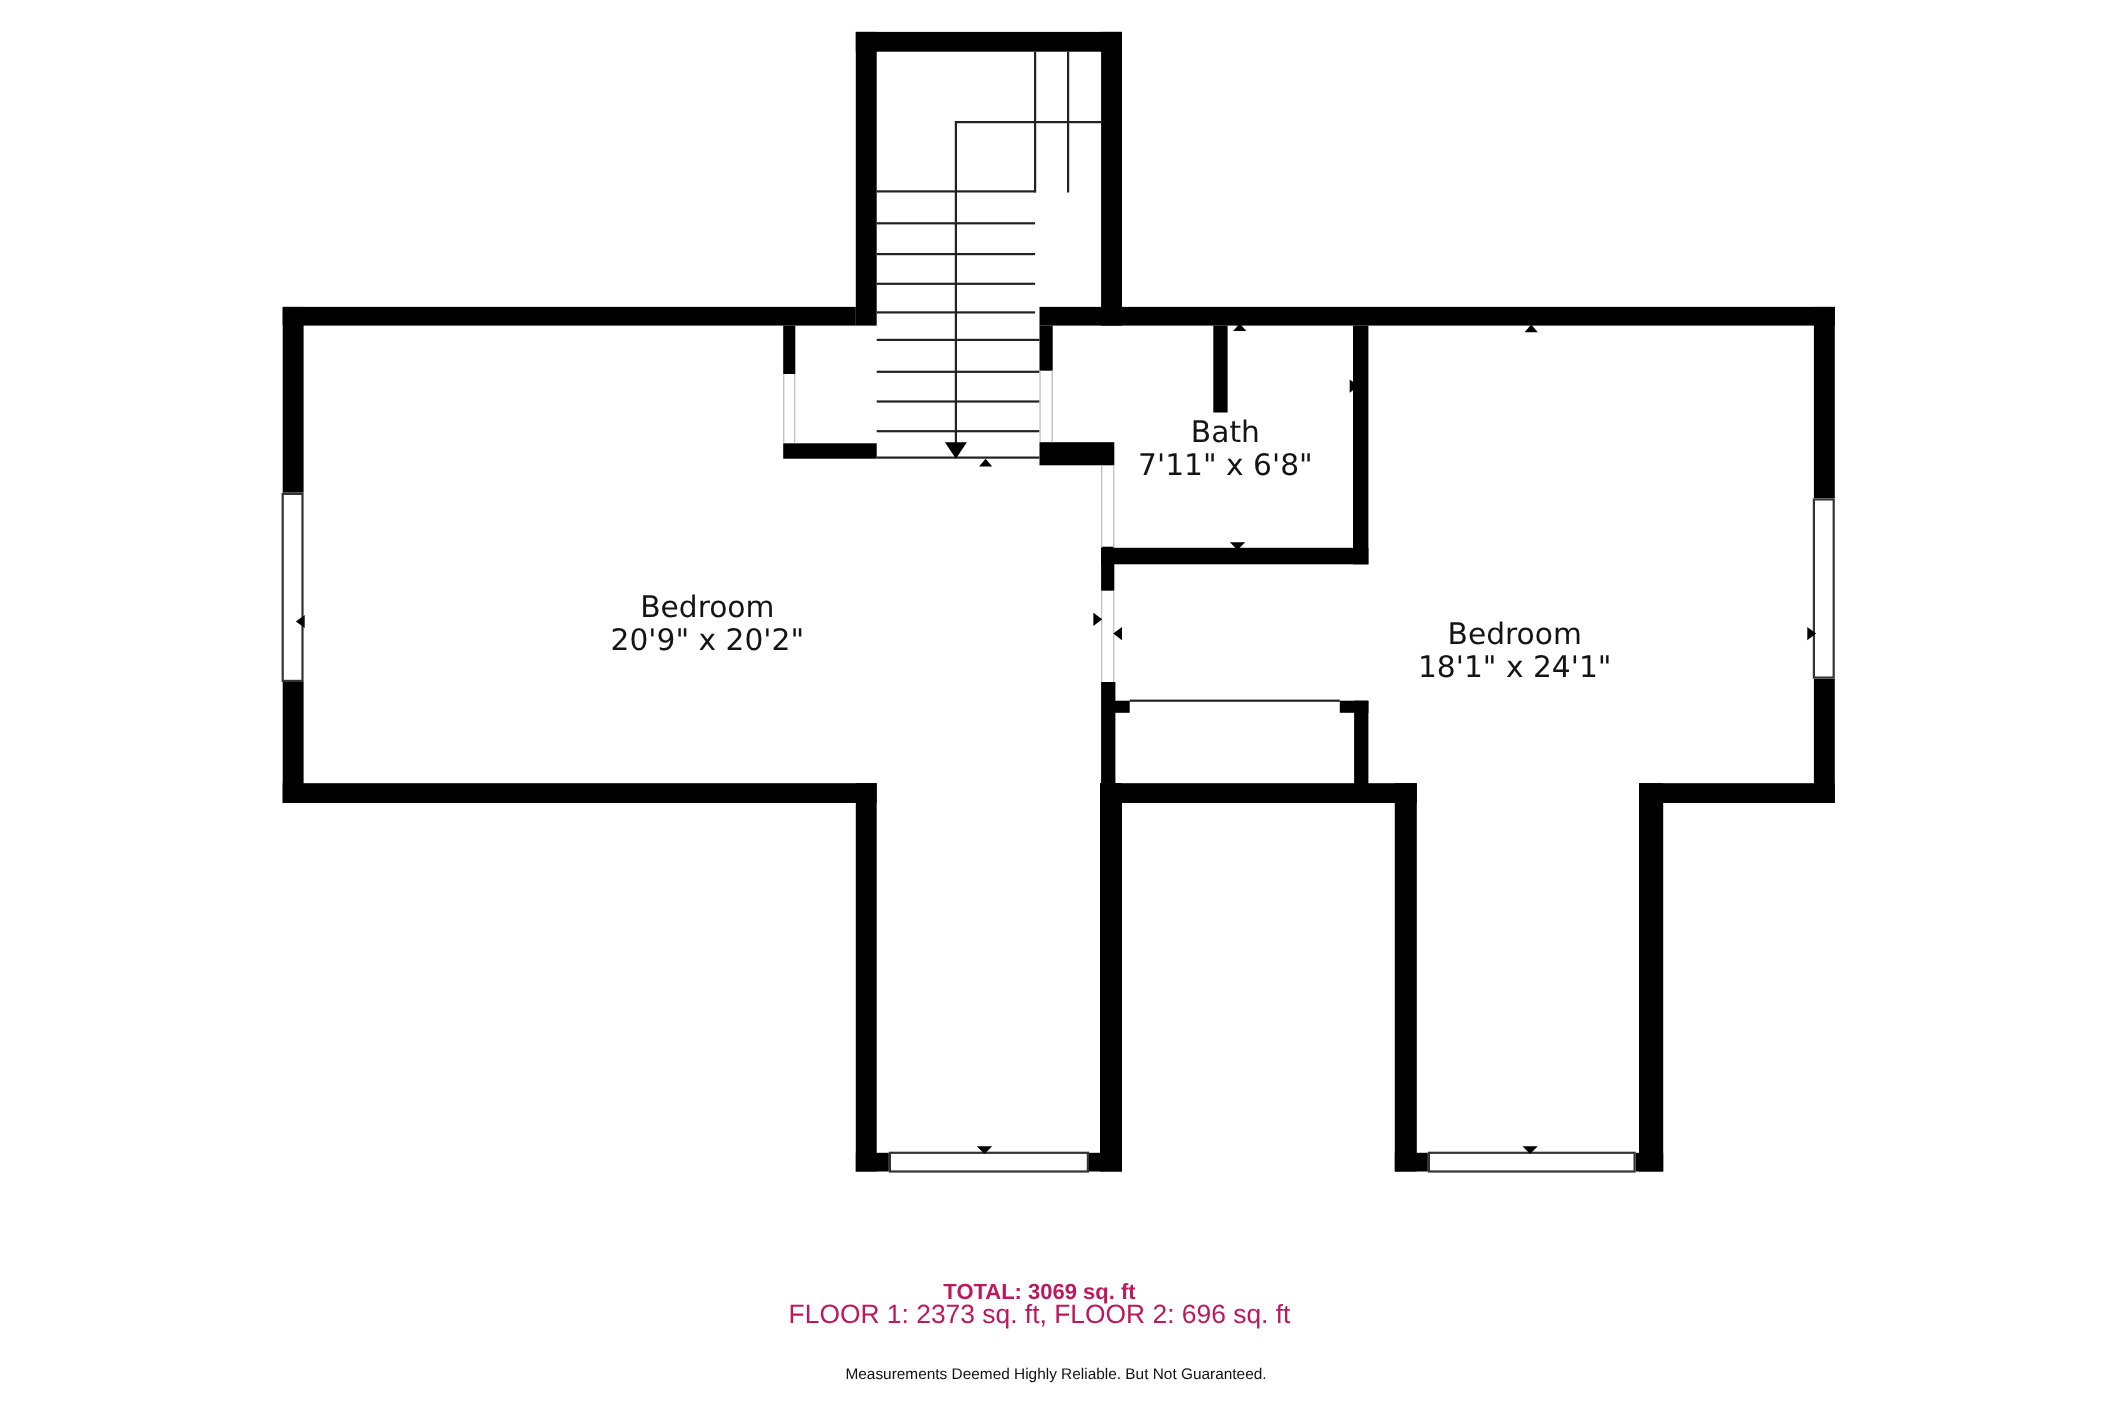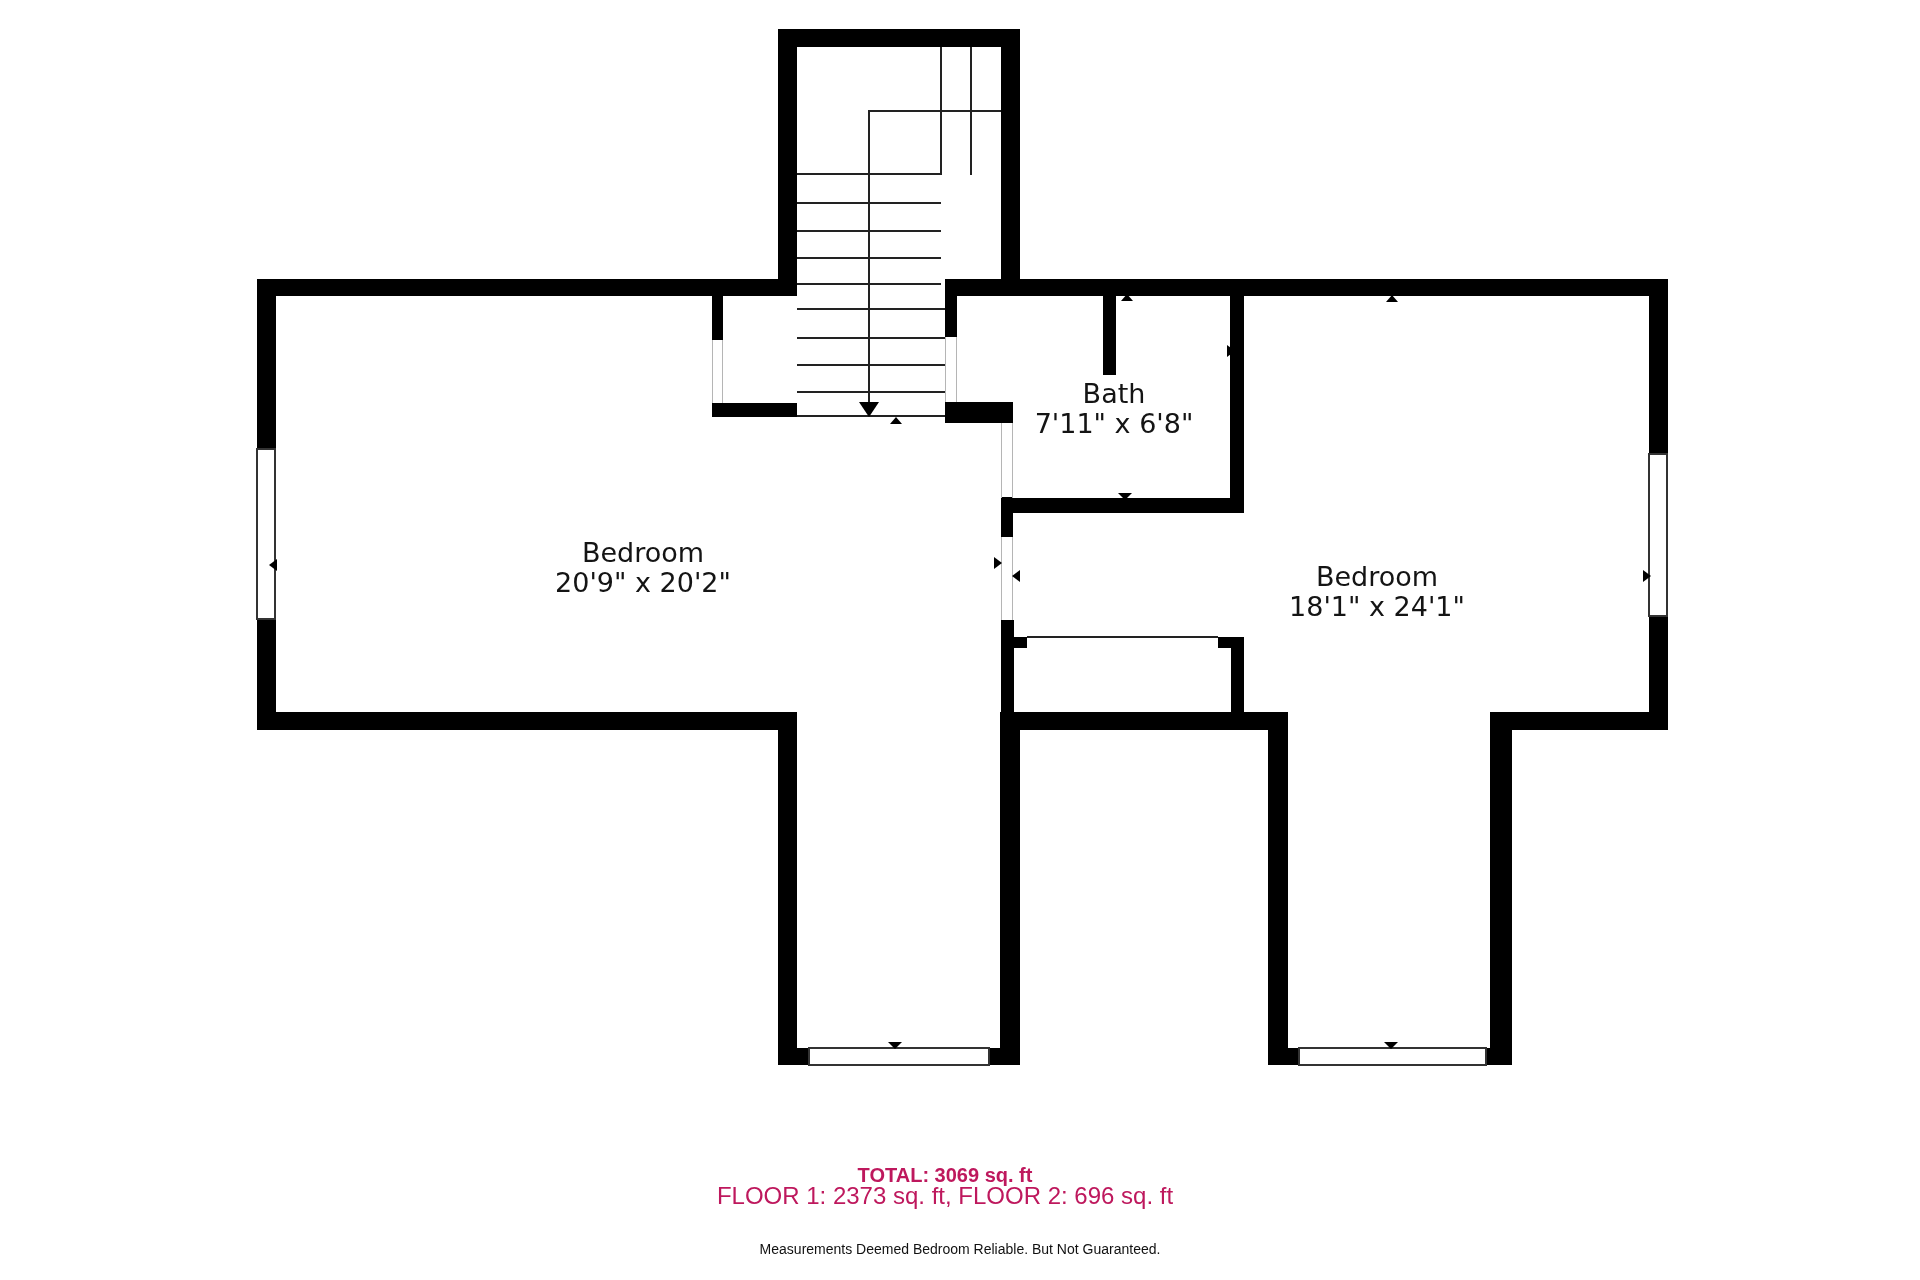--- a/index.html
+++ b/index.html
@@ -38,21 +38,21 @@
   <div class="room-label" style="left: 1377px; top: 592px;">
     <div>Bedroom</div>
     <div>18'1" x 24'1"</div>
   </div>
 
   <div class="stats">
     <div class="stat-total">TOTAL: 3069 sq. ft</div>
     <div class="stat-line">FLOOR 1: 2373 sq. ft, FLOOR 2: 696 sq. ft</div>
   </div>
 
-  <div class="disclaimer">Measurements Deemed Bedroom Reliable. But Not Guaranteed.</div>
+  <div class="disclaimer">Measurements Deemed Highly Reliable. But Not Guaranteed.</div>
 
 <div class="wall" style="left: 778px; top: 29px; width: 242px; height: 18px;"></div>
     <div class="wall" style="left: 778px; top: 29px; width: 19px; height: 267px;"></div>
     <div class="wall" style="left: 1001px; top: 29px; width: 19px; height: 267px;"></div>
     <div class="wall" style="left: 257px; top: 279px; width: 521px; height: 17px;"></div>
     <div class="wall" style="left: 945px; top: 279px; width: 723px; height: 17px;"></div>
     <div class="wall" style="left: 257px; top: 279px; width: 19px; height: 169px;"></div>
     <div class="wall" style="left: 257px; top: 620px; width: 19px; height: 110px;"></div>
     <div class="wall" style="left: 1649px; top: 279px; width: 19px; height: 174px;"></div>
     <div class="wall" style="left: 1649px; top: 617px; width: 19px; height: 113px;"></div>

